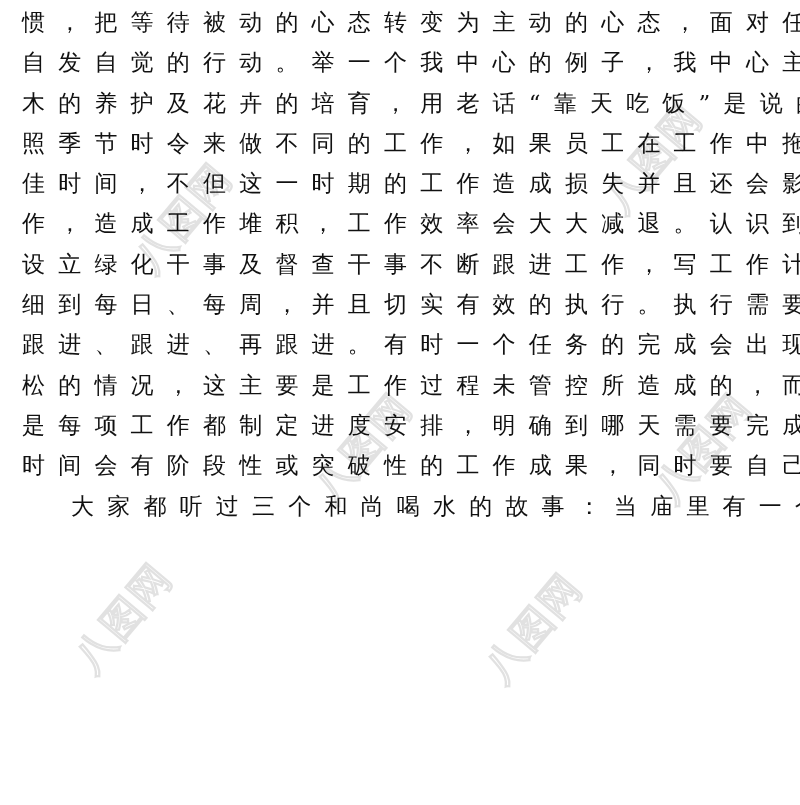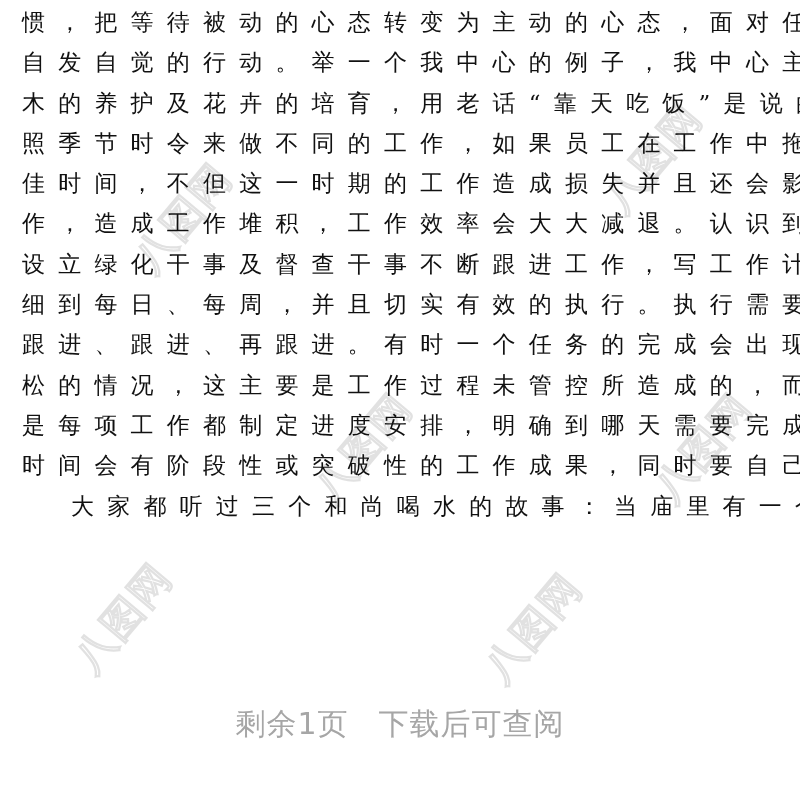--- a/index.html
+++ b/index.html
@@ -89,17 +89,14 @@
     <span class="line">作，造成工作堆积，工作效率会大大减退。认识到此的严重性，部门</span>
     <span class="line">设立绿化干事及督查干事不断跟进工作，写工作计划、工作目标，详</span>
     <span class="line">细到每日、每周，并且切实有效的执行。执行需要加强过程控制，要</span>
     <span class="line">跟进、跟进、再跟进。有时一个任务的完成会出现前松后紧或前紧后</span>
     <span class="line">松的情况，这主要是工作过程未管控所造成的，而行之有效的方法就</span>
     <span class="line">是每项工作都制定进度安排，明确到哪天需要完成什么工作，在什么</span>
     <span class="line">时间会有阶段性或突破性的工作成果，同时要自己检查计划实施的进</span>
     <span class="line indent">大家都听过三个和尚喝水的故事：当庙里有一个和尚时，他一切</span>
   </div>
 
-  <div class="footer-note">
-    <span>剩余1页</span><span class="gap"></span><span>下载后可查阅</span>
-  </div>
 
 </div>
 
 </body></html>

